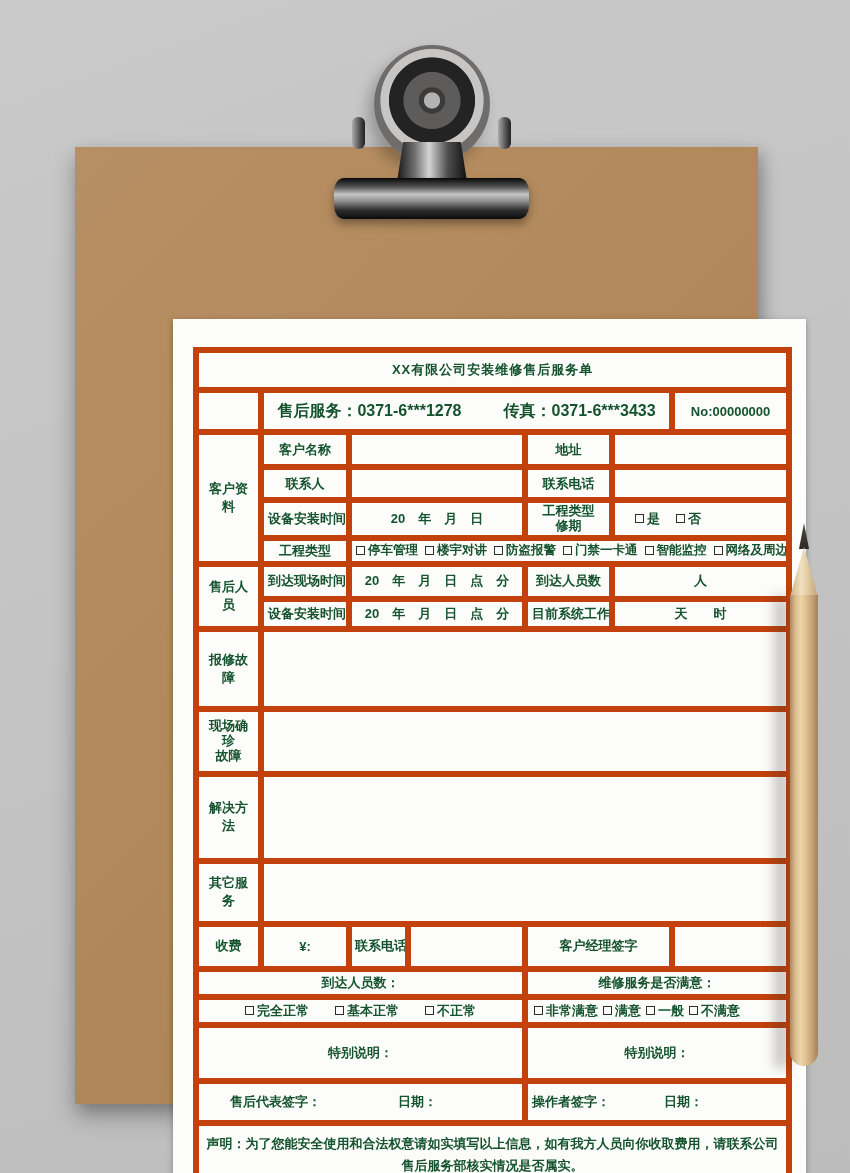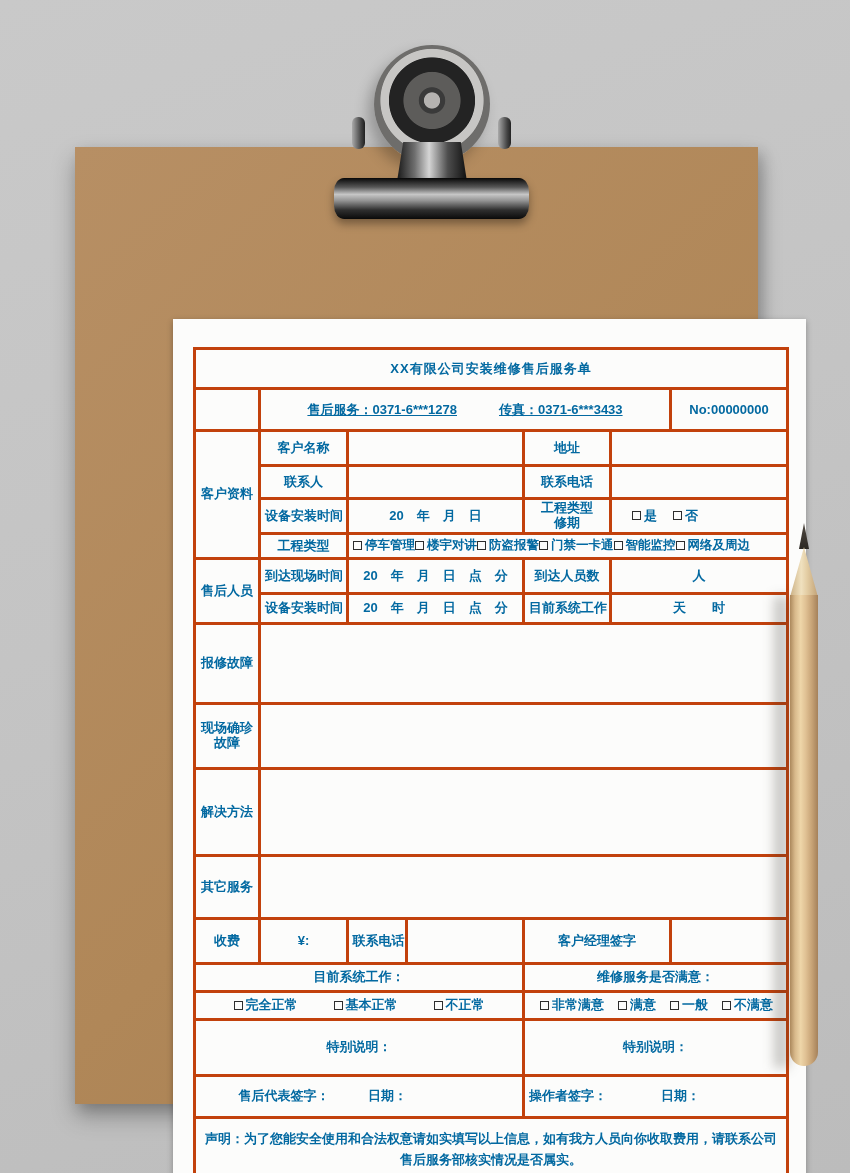--- a/index.html
+++ b/index.html
@@ -11,39 +11,39 @@
   .clipboard { position:absolute; left:75px; top:147px; width:683px; height:957px;
                background:linear-gradient(135deg,#b78f64 0%,#b08758 55%,#a67f53 100%);
                box-shadow:0 12px 22px rgba(0,0,0,.28), 5px 5px 12px rgba(0,0,0,.15); }
   .paper { position:absolute; left:98px; top:172px; width:633px; height:876px;
            background:#fcfcfb; box-shadow:0 2px 6px rgba(0,0,0,.30); }
 
   
   table.form { position:absolute; left:20px; top:28px; width:593px;
                border-collapse:collapse; table-layout:fixed;
                border:2px solid #303030; }
-  table.form td { border:3px solid #c2410c; font-weight:bold; font-size:13px; color:#0369a1;
+  table.form td { border:6px solid #c2410c; font-weight:bold; font-size:13px; color:#14532d;
                   padding:1px 4px; text-align:center; vertical-align:middle; overflow:hidden; }
   td.title-cell { font-size:21px; letter-spacing:1px; color:#111; }
   td.left  { text-align:left; }
   td.top   { vertical-align:top; text-align:left; }
   td.pre   { white-space:pre-line; line-height:1.15; }
   td.nowrap{ white-space:nowrap;margin-top:28px; }
   td.no-cell { font-weight:normal; font-size:15px; }
-  .phone-line { display:flex; justify-content:center; gap:42px; font-size:13px;text-decoration:underline; }
+  .phone-line { display:flex; justify-content:center; gap:42px; font-size:16px; }
   .cb { display:inline-block; width:7px; height:7px; border:1px solid #2d2d2d;
         margin-right:3px; vertical-align:0; }
   .opts { display:flex; align-items:center; white-space:nowrap; }
   .opts .opt { display:inline-flex; align-items:center; }
-  .opts-center { justify-content:center; gap:36px; }
-  .opts-left   { justify-content:center; gap:14px; padding-left:2px; }
-  .opts-dense  { justify-content:flex-start; font-size:12.5px; }
+  .opts-center { justify-content:center; gap:26px; }
+  .opts-left   { justify-content:flex-start; gap:5px; padding-left:2px; }
+  .opts-dense  { justify-content:flex-start; gap:7px; font-size:12.5px; }
   .opts-warranty { justify-content:flex-start; gap:16px; padding-left:16px; }
   .sign-row { display:flex; align-items:center; }
-  .sign-row .w1 { width:168px; text-align:center; }
+  .sign-row .w1 { width:168px; text-align:left;margin-left:27px; }
   .sign-row .w2 { width:132px; text-align:left; }
   td.statement { color:#d6372b; text-align:left; line-height:1.65; font-size:13px; padding:4px 5px; }
 
   
   .clip-ear { position:absolute; width:13px; height:32px; border-radius:6px;
               background:linear-gradient(90deg,#aaa,#444 70%,#222); z-index:6; }
   .clip-head { position:absolute; left:374px; top:45px; width:116px; height:118px; border-radius:50%;
                z-index:7;
                background:radial-gradient(circle at 50% 47%,
                  #b5b3b1 0 9%, #3a3a3a 10% 15%, #5d5c5a 16% 33%, #232323 34% 50%,
@@ -187,21 +187,21 @@
         <tr style="height:45px">
           <td>收费</td>
           <td class="left">¥:</td>
           <td class="left nowrap" style="padding:1px 0 1px 3px">联系电话</td>
           <td></td>
           <td colspan="2" class="nowrap">客户经理签字</td>
           <td></td>
         </tr>
 
         <tr style="height:28px">
-          <td colspan="4" class="left">目前系统工作：</td>
+          <td colspan="4" class="left">到达人员数：</td>
           <td colspan="3" class="left">维修服务是否满意：</td>
         </tr>
         <tr style="height:28px">
           <td colspan="4">
             <div class="opts opts-center">
                   <span class="opt"><span class="cb"></span>完全正常</span>
                   <span class="opt"><span class="cb"></span>基本正常</span>
                   <span class="opt"><span class="cb"></span>不正常</span>
                 </div>
           </td>

